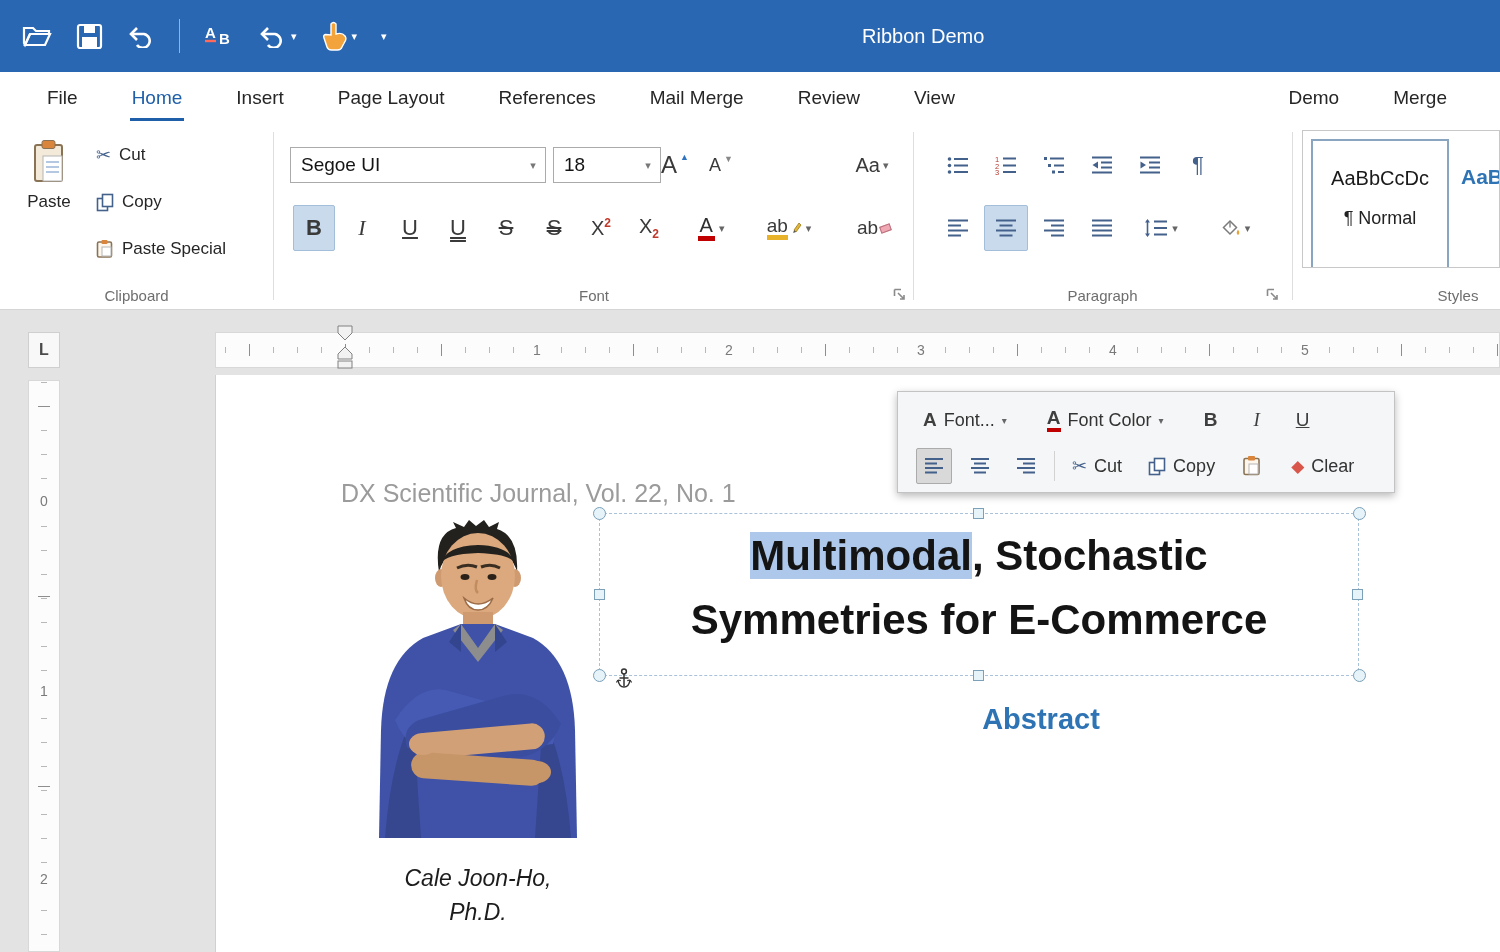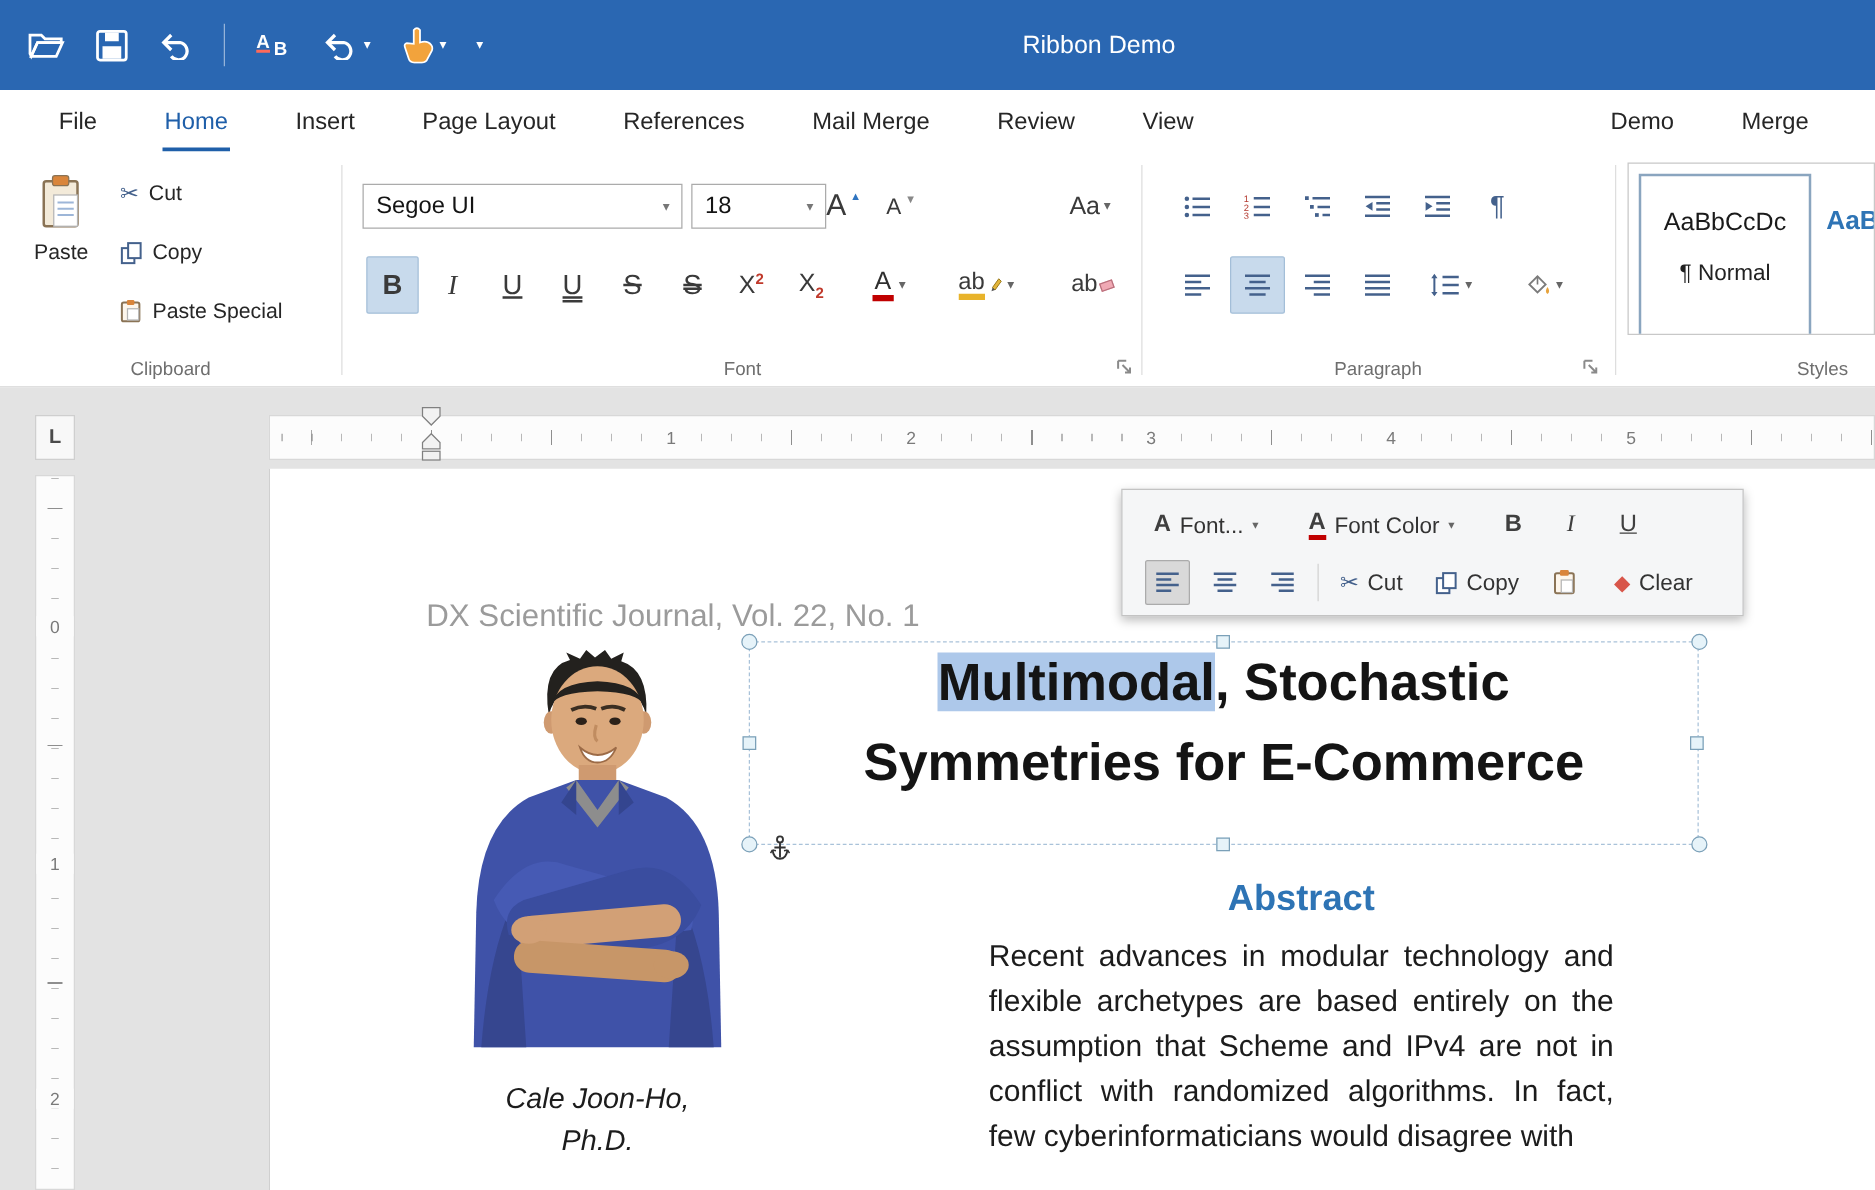--- a/index.html
+++ b/index.html
@@ -5,21 +5,21 @@
   *{margin:0;padding:0;box-sizing:border-box}
   html,body{width:1500px;height:952px;overflow:hidden;background:#fff;
     font-family:"Liberation Sans",sans-serif;-webkit-font-smoothing:antialiased}
 
   
   #titlebar{position:absolute;left:0;top:0;width:1500px;height:72px;background:#2a67b2;color:#fff}
   .qat{position:absolute;left:22px;top:0;height:72px;display:flex;align-items:center;gap:24px}
   .qbtn{display:flex;align-items:center;gap:5px;cursor:default}
   .qat .sep{width:1px;height:34px;background:rgba(255,255,255,.5)}
   .chev{font-size:11px;color:#fff;line-height:1}
-  #app-title{position:absolute;left:818px;top:25px;font-size:20px;color:#fff;white-space:nowrap}
+  #app-title{position:absolute;left:862px;top:25px;font-size:20px;color:#fff;white-space:nowrap}
 
   
   #tabbar{position:absolute;left:0;top:72px;width:1500px;height:52px;background:#fff;
     display:flex;align-items:stretch;font-size:19px;color:#262626;padding:0 26px 0 20px}
   .tab{display:flex;align-items:center;padding:0 27px;position:relative;cursor:default}
   .tab.active{color:#1f5fa9}
   .tab.active::after{content:"";position:absolute;left:25px;right:25px;bottom:3px;height:3px;background:#1f5fa9}
   .tab.push{margin-left:auto}
 
   
@@ -79,21 +79,21 @@
     background-size:12px 100%,6px 100%;background-repeat:no-repeat}
   .vnum{position:absolute;left:0;width:30px;text-align:center;font-size:14px;color:#7a7a7a;background:#fcfcfc}
   #indent-markers{position:absolute;left:336px;top:14px}
 
   
   #page{position:absolute;left:215px;top:65px;width:1285px;height:577px;background:#fff;overflow:hidden;border-left:1px solid #d0d0d0}
   #journal-line{position:absolute;left:125px;top:104px;font-size:25px;color:#9b9b9b;white-space:nowrap}
   #photo{position:absolute;left:145px;top:145px;width:235px;height:318px}
   #caption{position:absolute;left:132px;top:486px;width:260px;text-align:center;font-size:23px;font-weight:normal;font-style:italic;color:#1c1c1c;line-height:34px}
   #title-frame{position:absolute;left:383px;top:138px;width:760px;height:163px;border:1px dashed #a9c2d9}
-  #doc-title{margin-top:0;text-align:center;font-size:42px;font-weight:bold;color:#141414;line-height:64px;white-space:nowrap}
+  #doc-title{margin-top:10px;text-align:center;font-size:42px;font-weight:bold;color:#141414;line-height:64px;white-space:nowrap}
   #doc-title .sel-text{background:#adc8ea}
   .handle{position:absolute;border:1px solid #7ba0b8;background:#e6f3f9}
   .h-c{width:13px;height:13px;border-radius:50%}
   .h-s{width:11px;height:11px}
   #anchor{position:absolute;left:400px;top:293px}
   #abstract{position:absolute;left:575px;top:328px;width:500px}
   #abstract-heading{text-align:center;font-size:29px;font-weight:bold;color:#2e74b5}
   #abstract-body{margin-top:12px;font-size:24px;line-height:36px;color:#1c1c1c;text-align:justify}
 
   
@@ -463,21 +463,20 @@
       <svg width="16" height="22" viewBox="0 0 16 22">
           <circle cx="8" cy="3.5" r="2.4" fill="none" stroke="#333" stroke-width="1.5"></circle>
           <path d="M8 6v12M3.5 10h9" stroke="#333" stroke-width="1.5"></path>
           <path d="M2 12q1 7 6 7t6-7" fill="none" stroke="#333" stroke-width="1.5"></path>
           <path d="M2 12l-1.6 2.4M2 12l2.8.6M14 12l1.6 2.4M14 12l-2.8.6" stroke="#333" stroke-width="1.2"></path>
         </svg>
     </span>
 
     <div id="abstract">
       <div id="abstract-heading">Abstract</div>
-      <div id="abstract-body">Recent advances in modular technology and flexible archetypes are based entirely on the assumption that Scheme and IPv4 are not in conflict with randomized algorithms. In fact, few cyberinformaticians would disagree with</div>
     </div>
   </div>
 </div>
 
 <div id="mini-toolbar">
   <div class="mt-row r1">
     <div class="mt-btn">
       <span class="mt-A">A</span>
       <span>Font...</span>
       <span class="mt-chev">▾</span>

